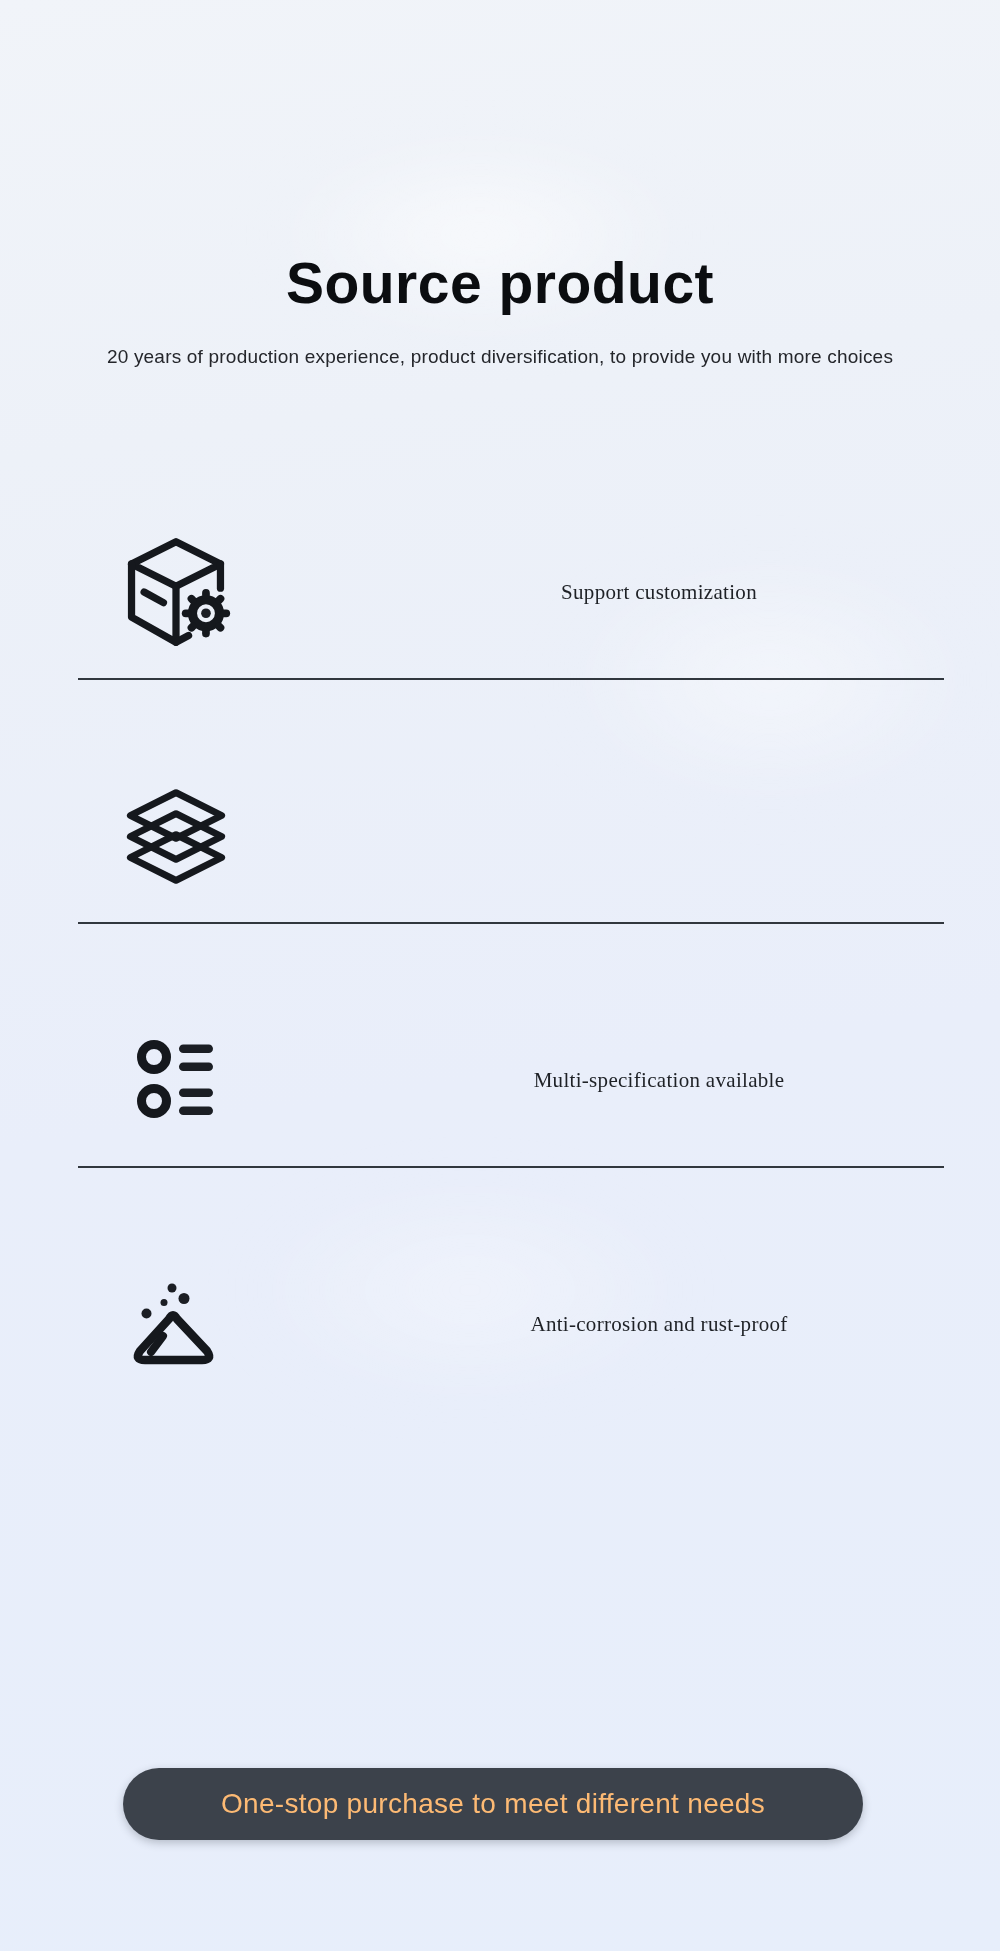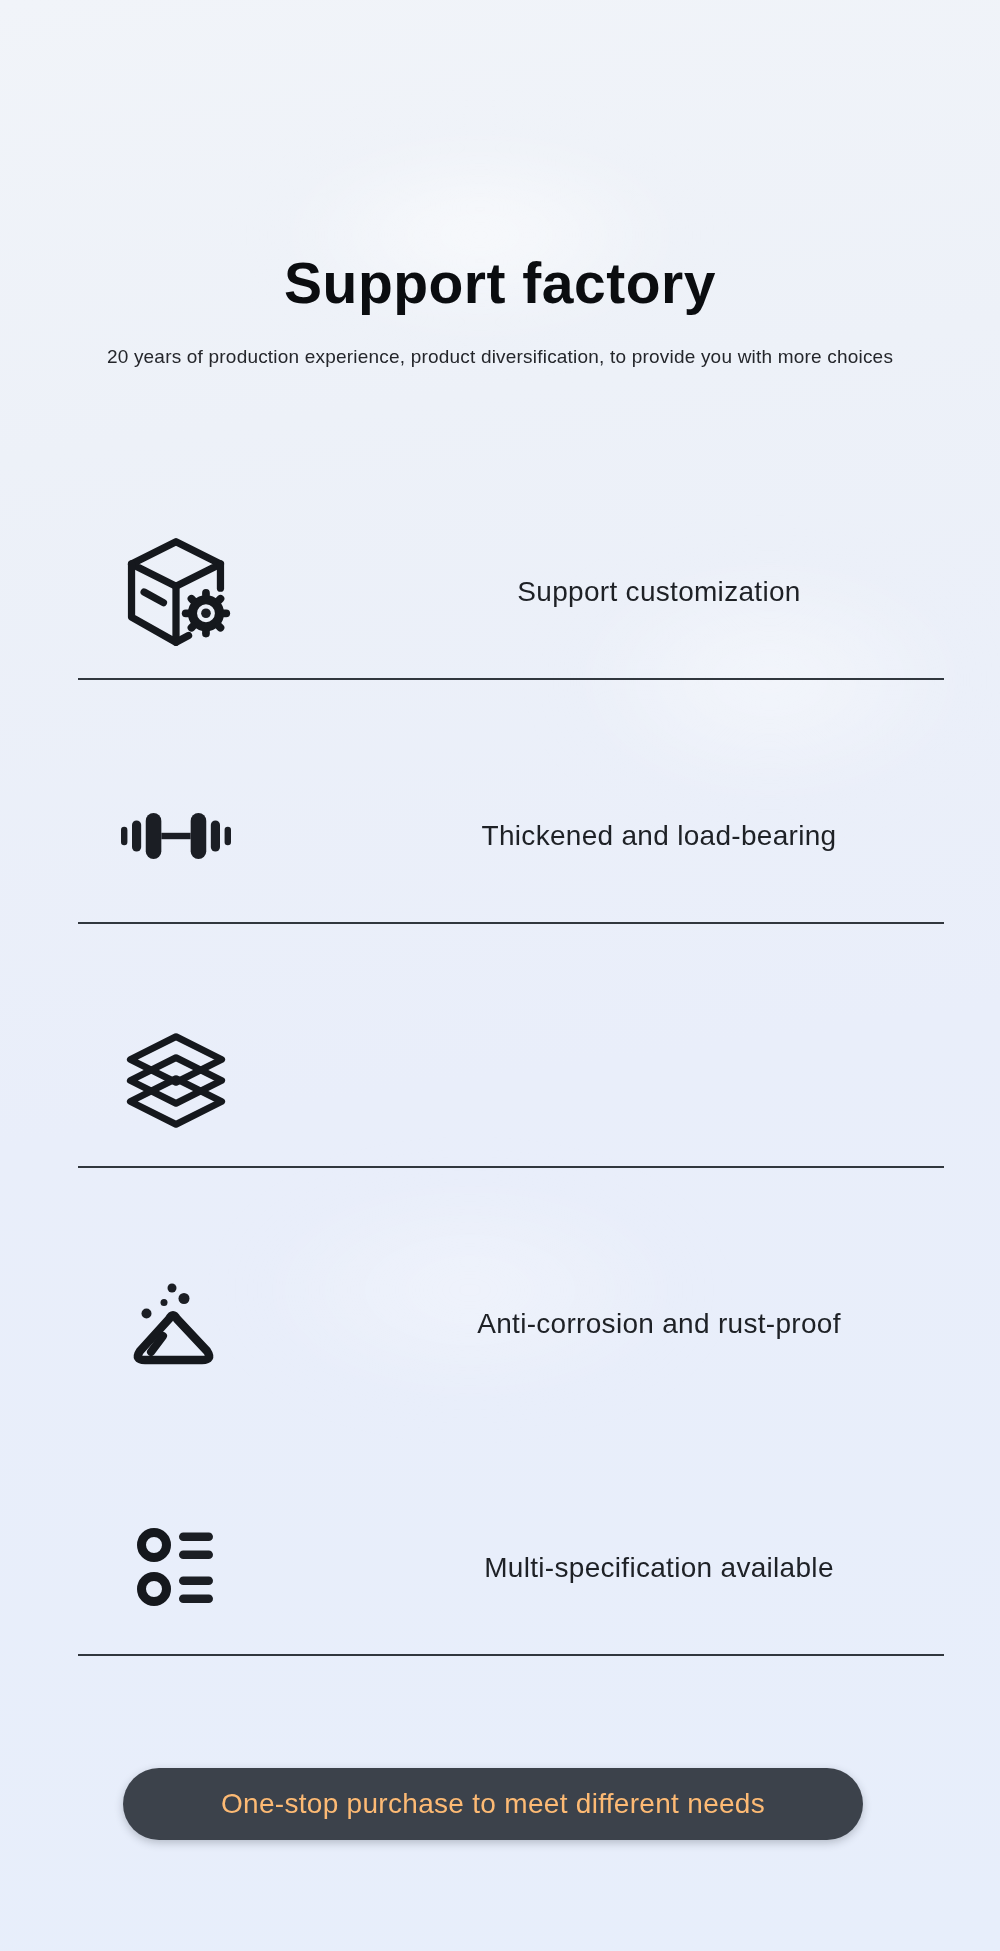--- a/index.html
+++ b/index.html
@@ -33,21 +33,21 @@
   }
 
   .features{position:absolute;top:436px;left:78px;width:866px;}
   .feature-row{position:relative;height:244px;}
   .row-inner{
     display:flex;align-items:center;width:100%;height:100%;
     transform:translateY(34px);
   }
   .icon-box{width:160px;display:flex;justify-content:center;align-items:center;margin-left:18px;flex:none;}
   .label-box{flex:1;padding-left:118px;text-align:center;}
-  .feature-label{font-size:28px;color:#1e2126;letter-spacing:0.3px;}
+  .feature-label{font-size:21px;color:#1e2126;letter-spacing:0.3px;font-family:Liberation Serif, serif;}
   .divider{position:absolute;left:0;right:0;bottom:0;height:2px;background:#31373e;}
 
   .icon-stroke{stroke:#15181d;fill:none;stroke-linecap:round;stroke-linejoin:round;}
   .icon-fill{fill:#1b1e24;}
 
   .cta-button{
     position:absolute;
     top:1768px;left:123px;
     width:740px;height:72px;
     background:#3c424b;
@@ -61,21 +61,21 @@
 </style>
 </head>
 <body>
 
 <div class="canvas">
   <div class="glow glow-a"></div>
   <div class="glow glow-b"></div>
   <div class="glow glow-c"></div>
 
   <div class="hero">
-    <div class="title">Support factory</div>
+    <div class="title">Source product</div>
     <div class="subtitle">20 years of production experience, product diversification, to provide you with more choices</div>
   </div>
 
   <div class="features">
 
     <div class="feature-row">
       <div class="row-inner">
         <div class="icon-box">
           <svg width="116" height="116" viewBox="0 0 120 120">
             <g class="icon-stroke" stroke-width="7.5">
@@ -99,52 +99,52 @@
             <circle class="icon-fill" cx="91" cy="82" r="5"></circle>
           </svg>
         </div>
         <div class="label-box">
           <span class="feature-label">Support customization</span>
         </div>
       </div>
       <div class="divider"></div>
     </div>
 
-    <div class="feature-row">
-      <div class="row-inner">
-        <div class="icon-box">
-          <svg width="110" height="46" viewBox="0 0 120 50">
-            <g class="icon-fill">
-              <rect x="0" y="15" width="7" height="20" rx="3.5"></rect>
-              <rect x="12" y="8" width="10" height="34" rx="5"></rect>
-              <rect x="27" y="0" width="17" height="50" rx="8.5"></rect>
-              <rect x="44" y="21.5" width="32" height="7"></rect>
-              <rect x="76" y="0" width="17" height="50" rx="8.5"></rect>
-              <rect x="98" y="8" width="10" height="34" rx="5"></rect>
-              <rect x="113" y="15" width="7" height="20" rx="3.5"></rect>
-            </g>
-          </svg>
-        </div>
-        <div class="label-box">
-          <span class="feature-label">Thickened and load-bearing</span>
-        </div>
-      </div>
-      <div class="divider"></div>
-    </div>
 
     <div class="feature-row">
       <div class="row-inner">
         <div class="icon-box">
           <svg width="106" height="95" viewBox="0 0 116 104">
             <g class="icon-stroke" stroke-width="7.5">
               <path d="M58,4 L108,29 L58,54 L8,29 Z"></path>
               <path d="M58,27 L108,52 L58,77 L8,52 Z"></path>
               <path d="M58,50 L108,75 L58,100 L8,75 Z"></path>
             </g>
           </svg>
+        </div>
+      </div>
+      <div class="divider"></div>
+    </div>
+
+    <div class="feature-row">
+      <div class="row-inner">
+        <div class="icon-box">
+          <svg width="78" height="80" viewBox="0 0 78 80">
+            <circle class="icon-stroke" cx="17" cy="17" r="12.5" stroke-width="9"></circle>
+            <circle class="icon-stroke" cx="17" cy="61" r="12.5" stroke-width="9"></circle>
+            <g class="icon-fill">
+              <rect x="42" y="4.5" width="34" height="8.5" rx="4.25"></rect>
+              <rect x="42" y="22.5" width="34" height="8.5" rx="4.25"></rect>
+              <rect x="42" y="48.5" width="34" height="8.5" rx="4.25"></rect>
+              <rect x="42" y="66.5" width="34" height="8.5" rx="4.25"></rect>
+            </g>
+          </svg>
+        </div>
+        <div class="label-box">
+          <span class="feature-label">Multi-specification available</span>
         </div>
       </div>
       <div class="divider"></div>
     </div>
 
     <div class="feature-row">
       <div class="row-inner">
         <div class="icon-box">
           <svg width="90" height="85" viewBox="0 0 90 85">
             <path class="icon-stroke" stroke-width="8.5" d="M38,37 Q42,29.5 46,37 L76,69 Q82,78 71,78 L14,78 Q3,78 9,69 Z"></path>
@@ -156,39 +156,18 @@
               <circle cx="15.5" cy="31.5" r="5"></circle>
             </g>
           </svg>
         </div>
         <div class="label-box">
           <span class="feature-label">Anti-corrosion and rust-proof</span>
         </div>
       </div>
     </div>
 
-    <div class="feature-row">
-      <div class="row-inner">
-        <div class="icon-box">
-          <svg width="78" height="80" viewBox="0 0 78 80">
-            <circle class="icon-stroke" cx="17" cy="17" r="12.5" stroke-width="9"></circle>
-            <circle class="icon-stroke" cx="17" cy="61" r="12.5" stroke-width="9"></circle>
-            <g class="icon-fill">
-              <rect x="42" y="4.5" width="34" height="8.5" rx="4.25"></rect>
-              <rect x="42" y="22.5" width="34" height="8.5" rx="4.25"></rect>
-              <rect x="42" y="48.5" width="34" height="8.5" rx="4.25"></rect>
-              <rect x="42" y="66.5" width="34" height="8.5" rx="4.25"></rect>
-            </g>
-          </svg>
-        </div>
-        <div class="label-box">
-          <span class="feature-label">Multi-specification available</span>
-        </div>
-      </div>
-      <div class="divider"></div>
-    </div>
-
   </div>
 
   <button class="cta-button">
     <span class="cta-label">One-stop purchase to meet different needs</span>
   </button>
 </div>
 
 </body></html>

